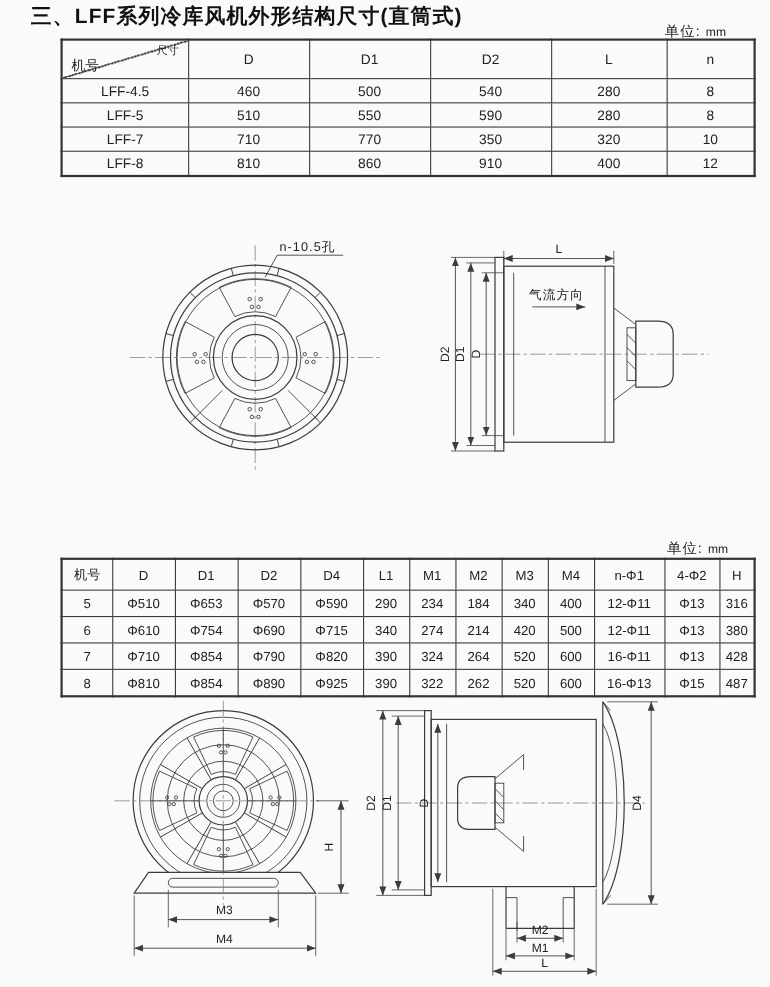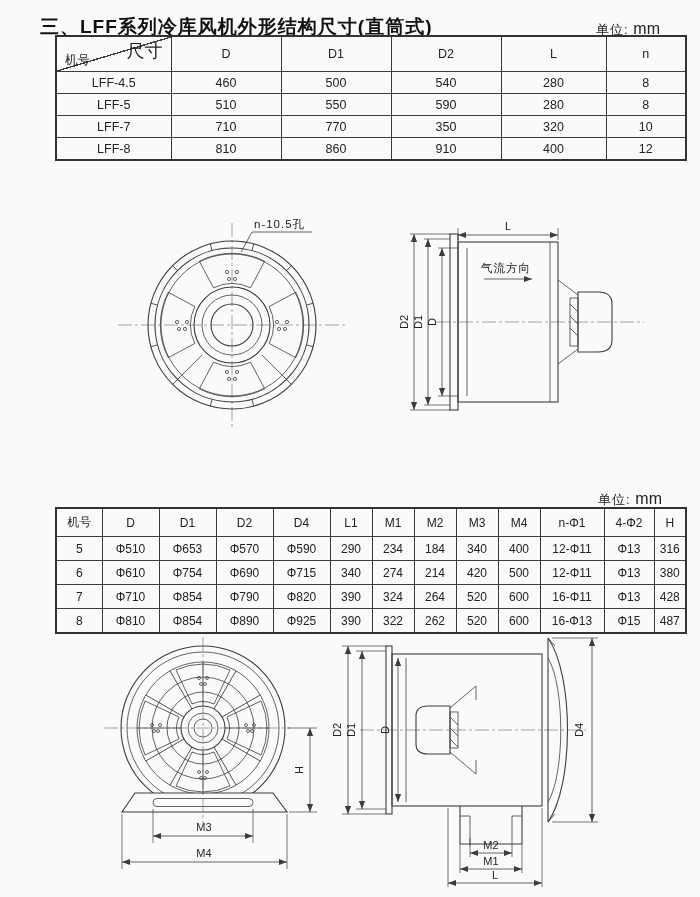--- a/index.html
+++ b/index.html
@@ -3,47 +3,47 @@
 <meta charset="utf-8">
 <style>
   html,body{margin:0;padding:0;background:#e8e8e8;}
   .page{
     position:relative;width:700px;height:897px;margin:0 auto;
     background:#fafafa;color:#1d1d1d;
     font-family:"Liberation Sans","DejaVu Sans",sans-serif;
     overflow:hidden;
   }
   .sec-title{
-    position:absolute;left:28px;margin:12px;
+    position:absolute;left:28px;margin:0;
     font-size:19px;font-weight:bold;letter-spacing:1px;color:#111;
   }
   .unit-note{
     position:absolute;font-size:13px;color:#222;letter-spacing:1px;
   }
-  .unit-note .u{font-size:16px;letter-spacing:0;}
+  .unit-note .u{font-size:11px;letter-spacing:0;}
   table.dims{
     position:absolute;left:55px;width:630px;
     border-collapse:collapse;table-layout:fixed;
     font-size:12.5px;color:#222;
   }
   table.dims th,table.dims td{
     border:1px solid #3c3c3c;text-align:center;vertical-align:middle;
     font-weight:normal;padding:0;overflow:hidden;white-space:nowrap;
   }
   table.dims{border:2px solid #333;}
   table.t1 thead th{height:34px;}
   table.t1 td{height:21px;}
   table.t2 thead th{height:27px;font-size:12px;}
   table.t2 td{height:23px;font-size:12px;}
   th.corner{position:relative;
     background-image:linear-gradient(to bottom right,
       transparent calc(50% - 0.7px), #3c3c3c calc(50% - 0.7px),
       #3c3c3c calc(50% + 0.7px), transparent calc(50% + 0.7px));
   }
-  th.corner .c-top{position:absolute;top:2px;right:8px;font-size:18px;}
+  th.corner .c-top{position:absolute;top:2px;right:8px;font-size:10px;}
   th.corner .c-bot{position:absolute;bottom:2px;left:8px;font-size:12.5px;}
   svg{position:absolute;overflow:visible;}
   .part{fill:none;stroke:#3c3c3c;stroke-width:1.1;}
   .thin{fill:none;stroke:#3c3c3c;stroke-width:0.8;}
   .cl{fill:none;stroke:#6a6a6a;stroke-width:0.6;stroke-dasharray:14 3 3 3;}
   .dim{fill:none;stroke:#3c3c3c;stroke-width:0.8;}
   .ext{fill:none;stroke:#3c3c3c;stroke-width:0.7;}
   .dlabel{font-family:"Liberation Sans",sans-serif;font-size:11px;fill:#222;}
   .dlabel-cjk{font-family:"Liberation Sans",sans-serif;font-size:11.5px;fill:#222;letter-spacing:1px;}
 </style>

